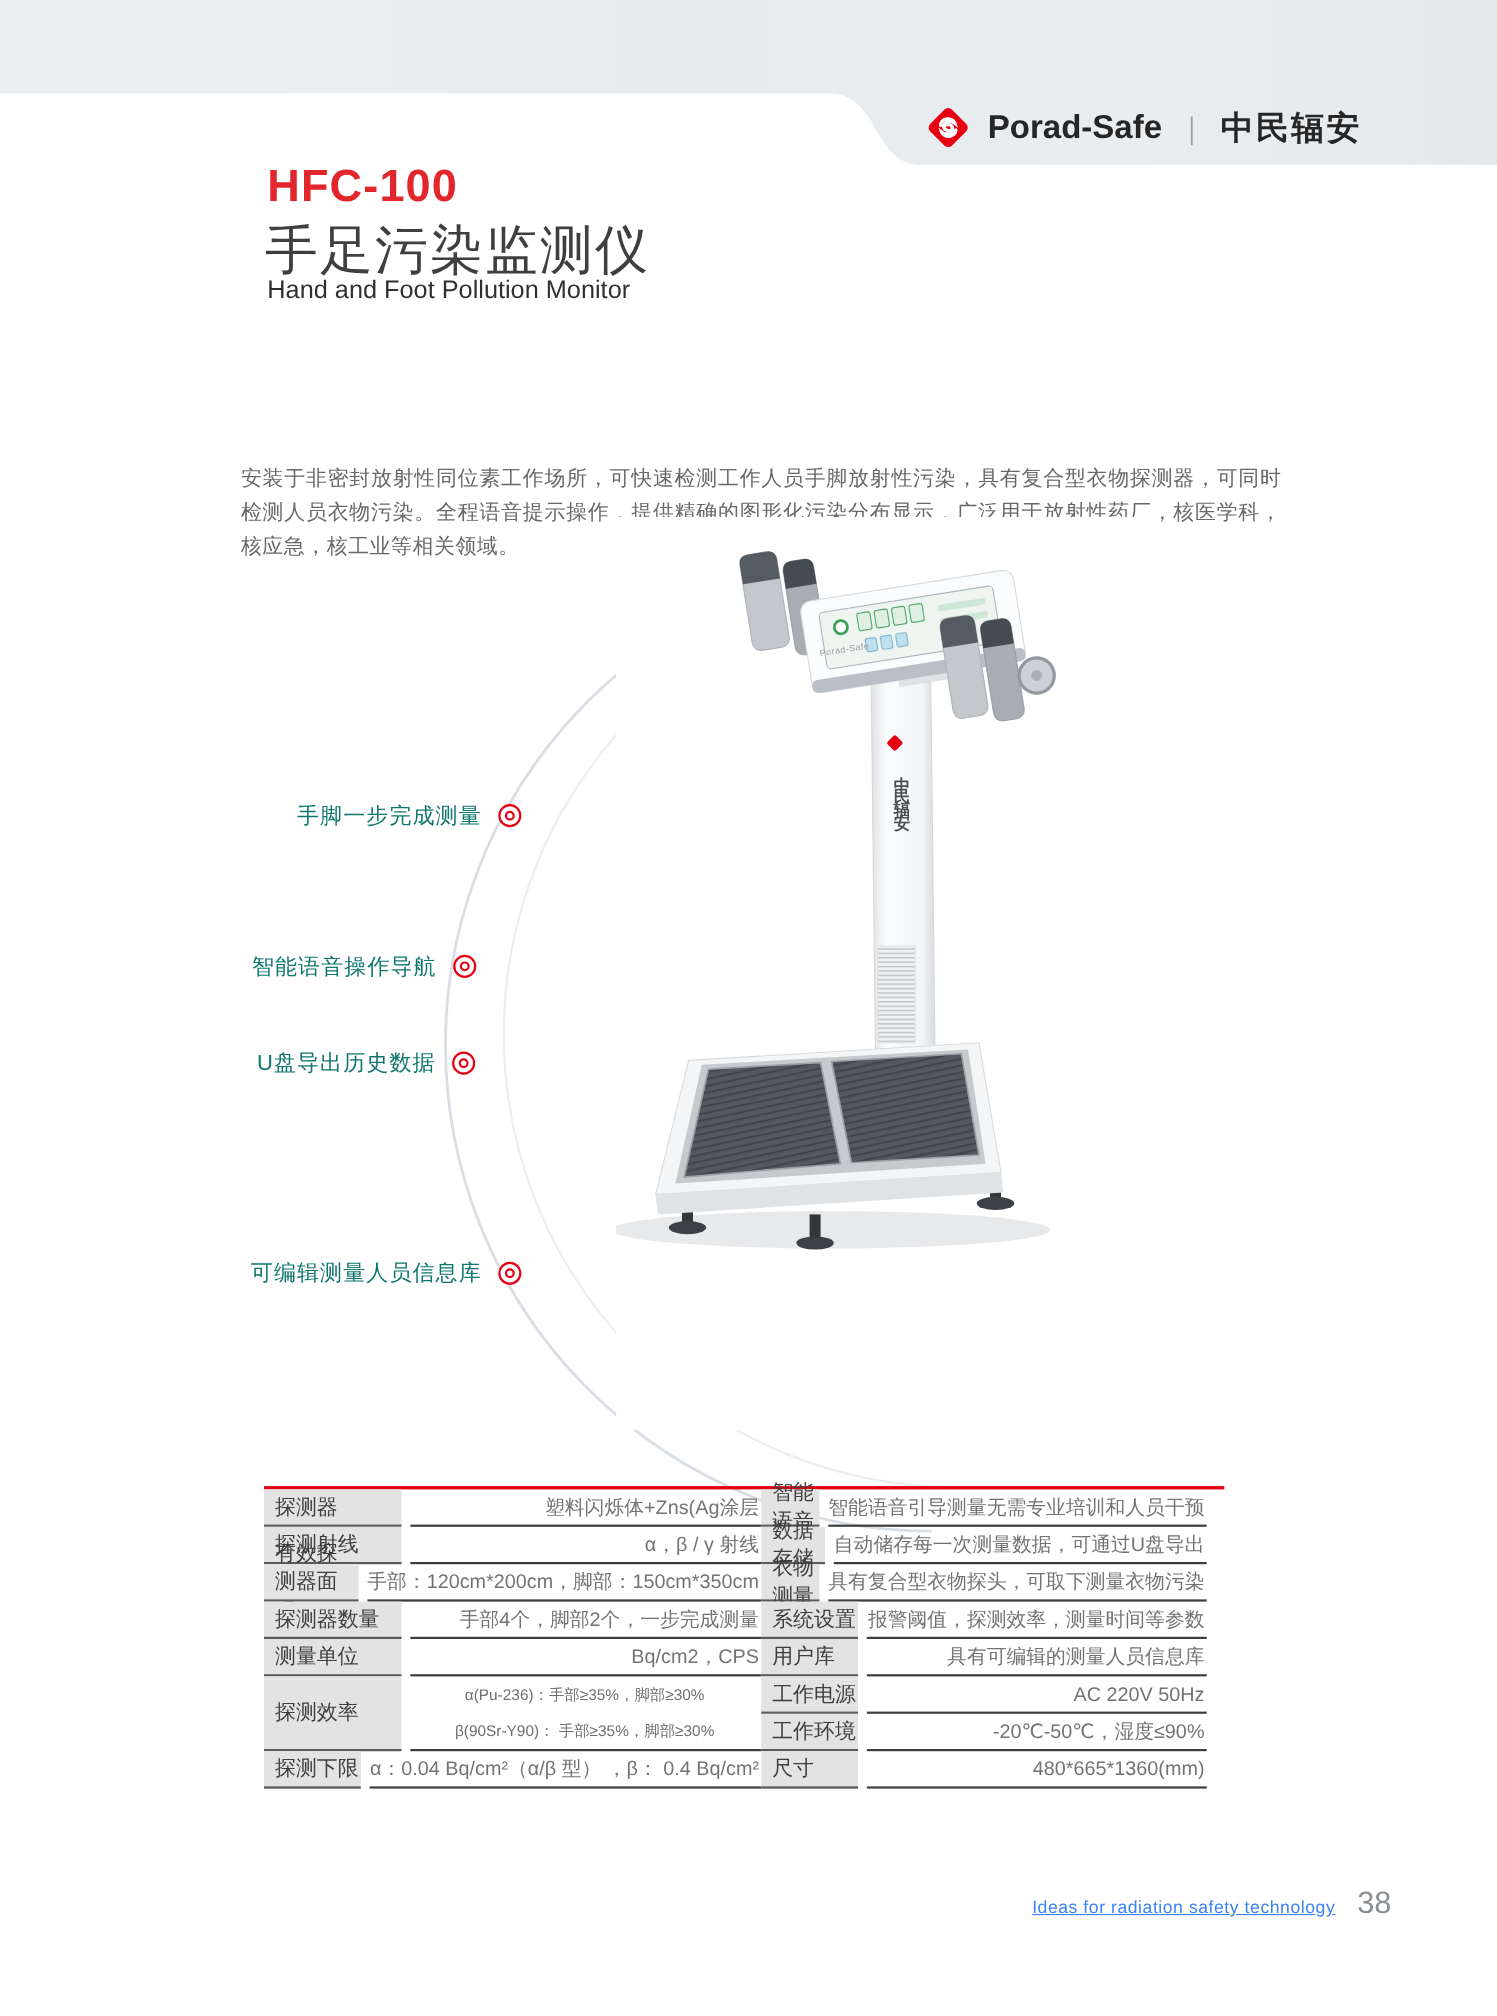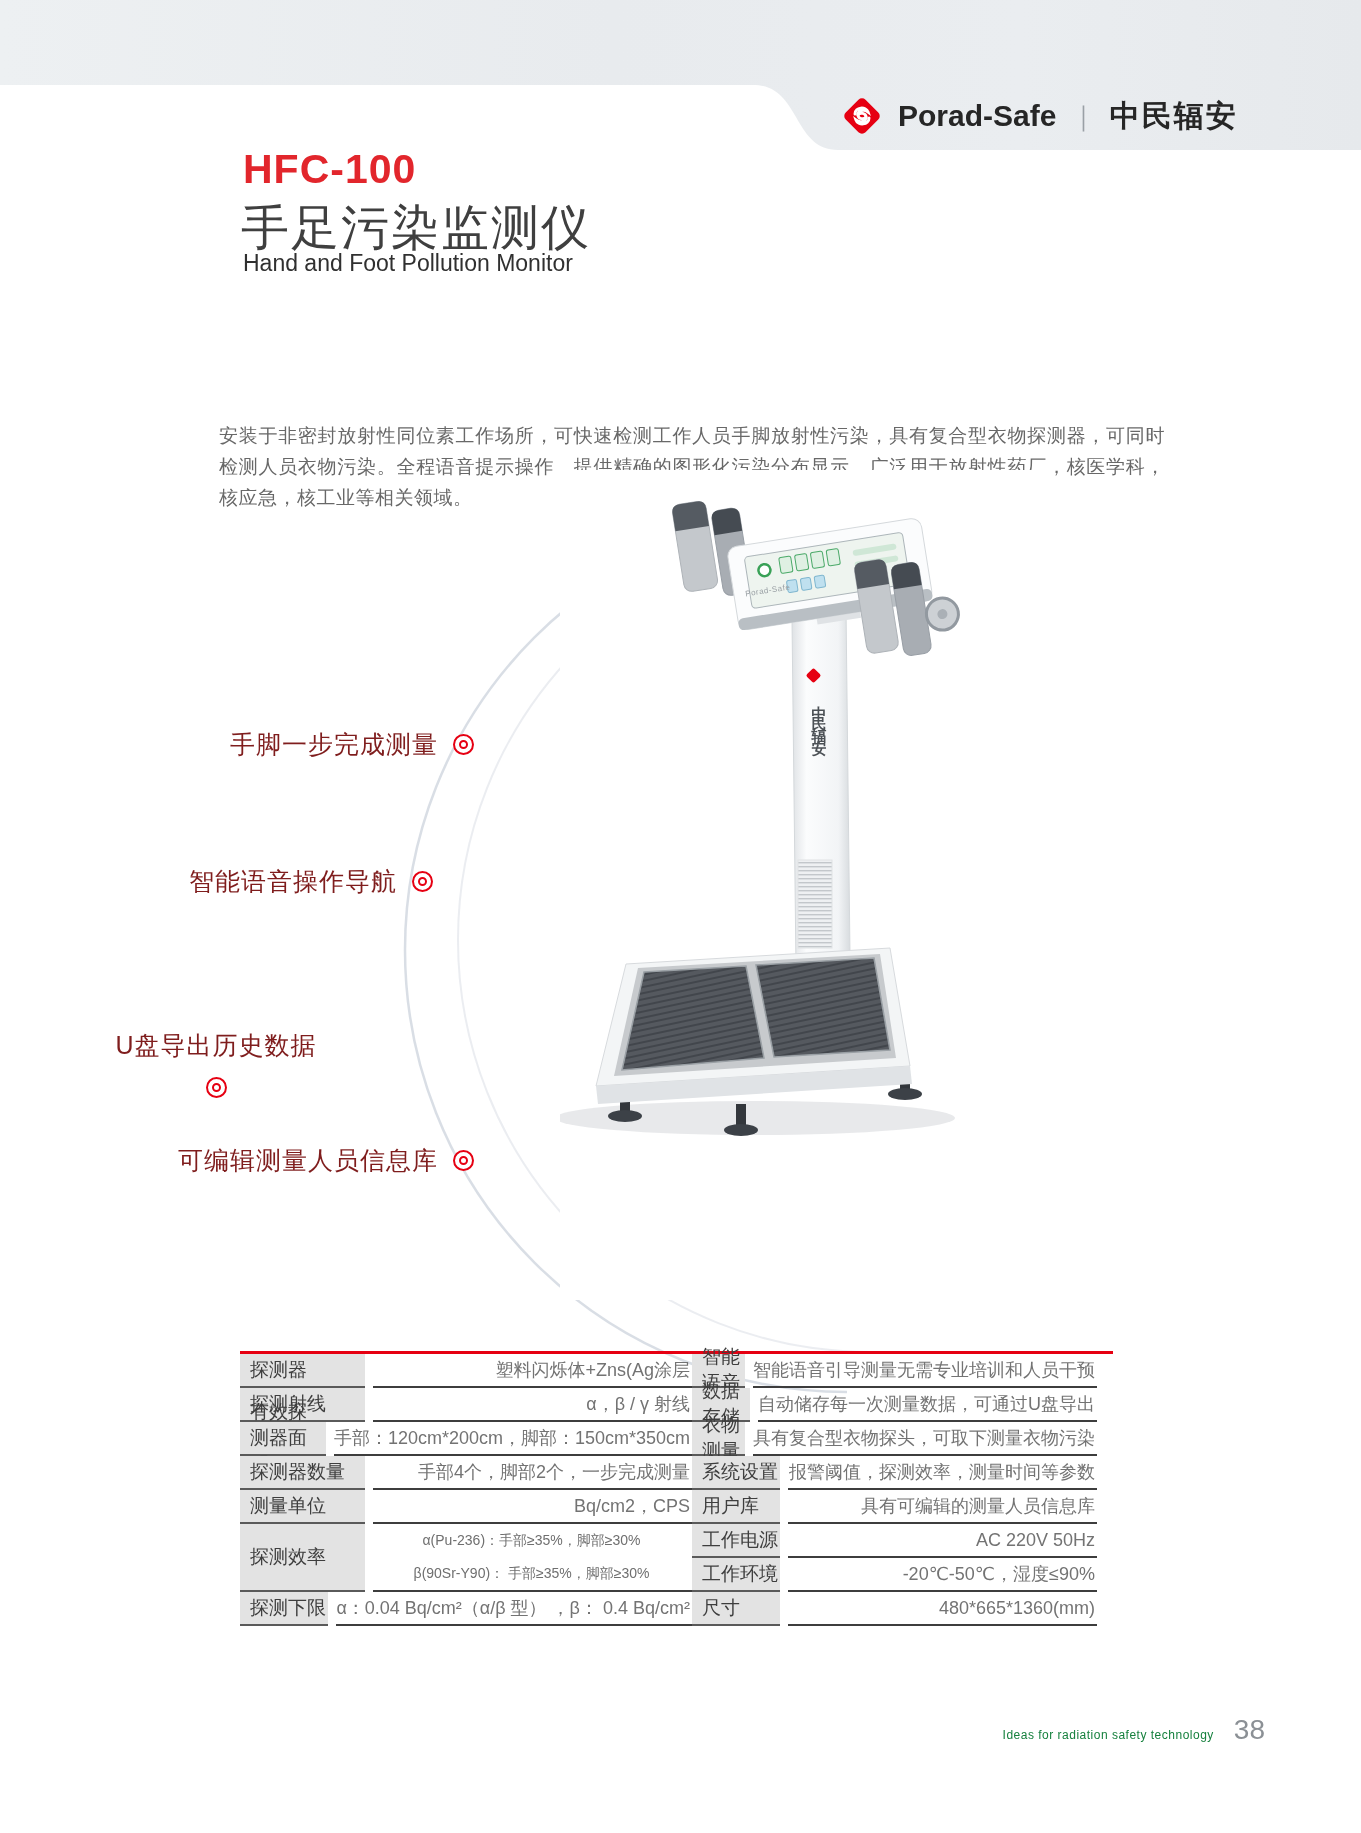--- a/index.html
+++ b/index.html
@@ -20,26 +20,26 @@
   .title-en{position:absolute;left:243px;top:250px;font-size:23px;color:#303030;}
 
   
   .desc{position:absolute;left:219px;top:420px;width:946px;font-size:19px;line-height:31px;color:#686868;text-align:justify;letter-spacing:0.5px;}
 
   
   .arcs{position:absolute;left:0;top:0;width:1361px;height:1833px;pointer-events:none;}
 
   
   .feature{position:absolute;left:0;display:flex;justify-content:flex-end;align-items:center;gap:15px;}
-  .feature-label{font-size:25px;color:#7f1d1d;letter-spacing:1px;white-space:nowrap;}
+  .feature-label{font-size:20px;color:#0f766e;letter-spacing:1px;white-space:nowrap;}
   .bullseye{width:17px;height:17px;border:2px solid var(--accent-red,#e60012);border-radius:50%;display:flex;align-items:center;justify-content:center;flex:0 0 auto;background:#fff;}
   .bullseye::after{content:"";width:5px;height:5px;border:2px solid var(--accent-red,#e60012);border-radius:50%;}
   .f1{top:728px;width:474px;}
   .f2{top:865px;width:433px;}
-  .f3{top:1029px;width:432px;flex-direction:column;}
+  .f3{top:953px;width:432px;}
   .f4{top:1144px;width:474px;}
 
   
   .device{position:absolute;left:560px;top:470px;width:480px;height:830px;background:#ffffff;}
   .device svg{display:block;}
   .pillar-text{position:absolute;left:809px;top:694px;width:22px;writing-mode:vertical-lr;text-orientation:upright;font-size:15px;letter-spacing:11px;color:#4b5055;font-weight:bold;}
   .console-brand{position:absolute;left:745px;top:586px;font-size:8px;color:#9aa0a5;transform:rotate(-9deg);letter-spacing:0.5px;}
 
   
   .specs{position:absolute;left:240px;top:1351px;width:873px;border-top:3px solid var(--accent-red,#e60012);padding-top:0;display:flex;}
@@ -50,21 +50,21 @@
   .srow.dbl{height:68px;}
   .shdr{background:#e3e3e3;border-bottom:2px solid #5a5a5a;color:#3e3e3e;font-size:19px;display:flex;align-items:center;padding-left:10px;box-sizing:border-box;}
   .spec-col.left .shdr{width:125px;}
   .spec-col.right .shdr{width:88px;}
   .sval{flex:1;margin-left:8px;border-bottom:2px solid #3d3d3d;color:#737373;font-size:18px;display:flex;align-items:center;justify-content:flex-end;padding-right:2px;box-sizing:border-box;white-space:nowrap;}
   .sval-stack{flex:1;margin-left:8px;border-bottom:2px solid #3d3d3d;display:flex;flex-direction:column;justify-content:space-around;box-sizing:border-box;}
   .sval-line{color:#6f6f6f;font-size:14px;text-align:center;padding-right:2px;white-space:nowrap;}
 
   
   .footer{position:absolute;top:1714px;right:124px;display:flex;align-items:baseline;gap:20px;}
-  .footer-tagline{font-size:12px;color:#15803d;letter-spacing:0.5px;}
+  .footer-tagline{font-size:16px;color:#3b82f6;letter-spacing:0.5px;text-decoration:underline;}
   .footer-page{font-size:28px;color:#8b9095;}
 </style>
 </head>
 <body>
 
 <div class="page">
 
   <svg class="band-svg" viewBox="0 0 1361 150" aria-hidden="true">
     <defs>
       <linearGradient id="bandGrad" x1="0" y1="0" x2="1" y2="0">

